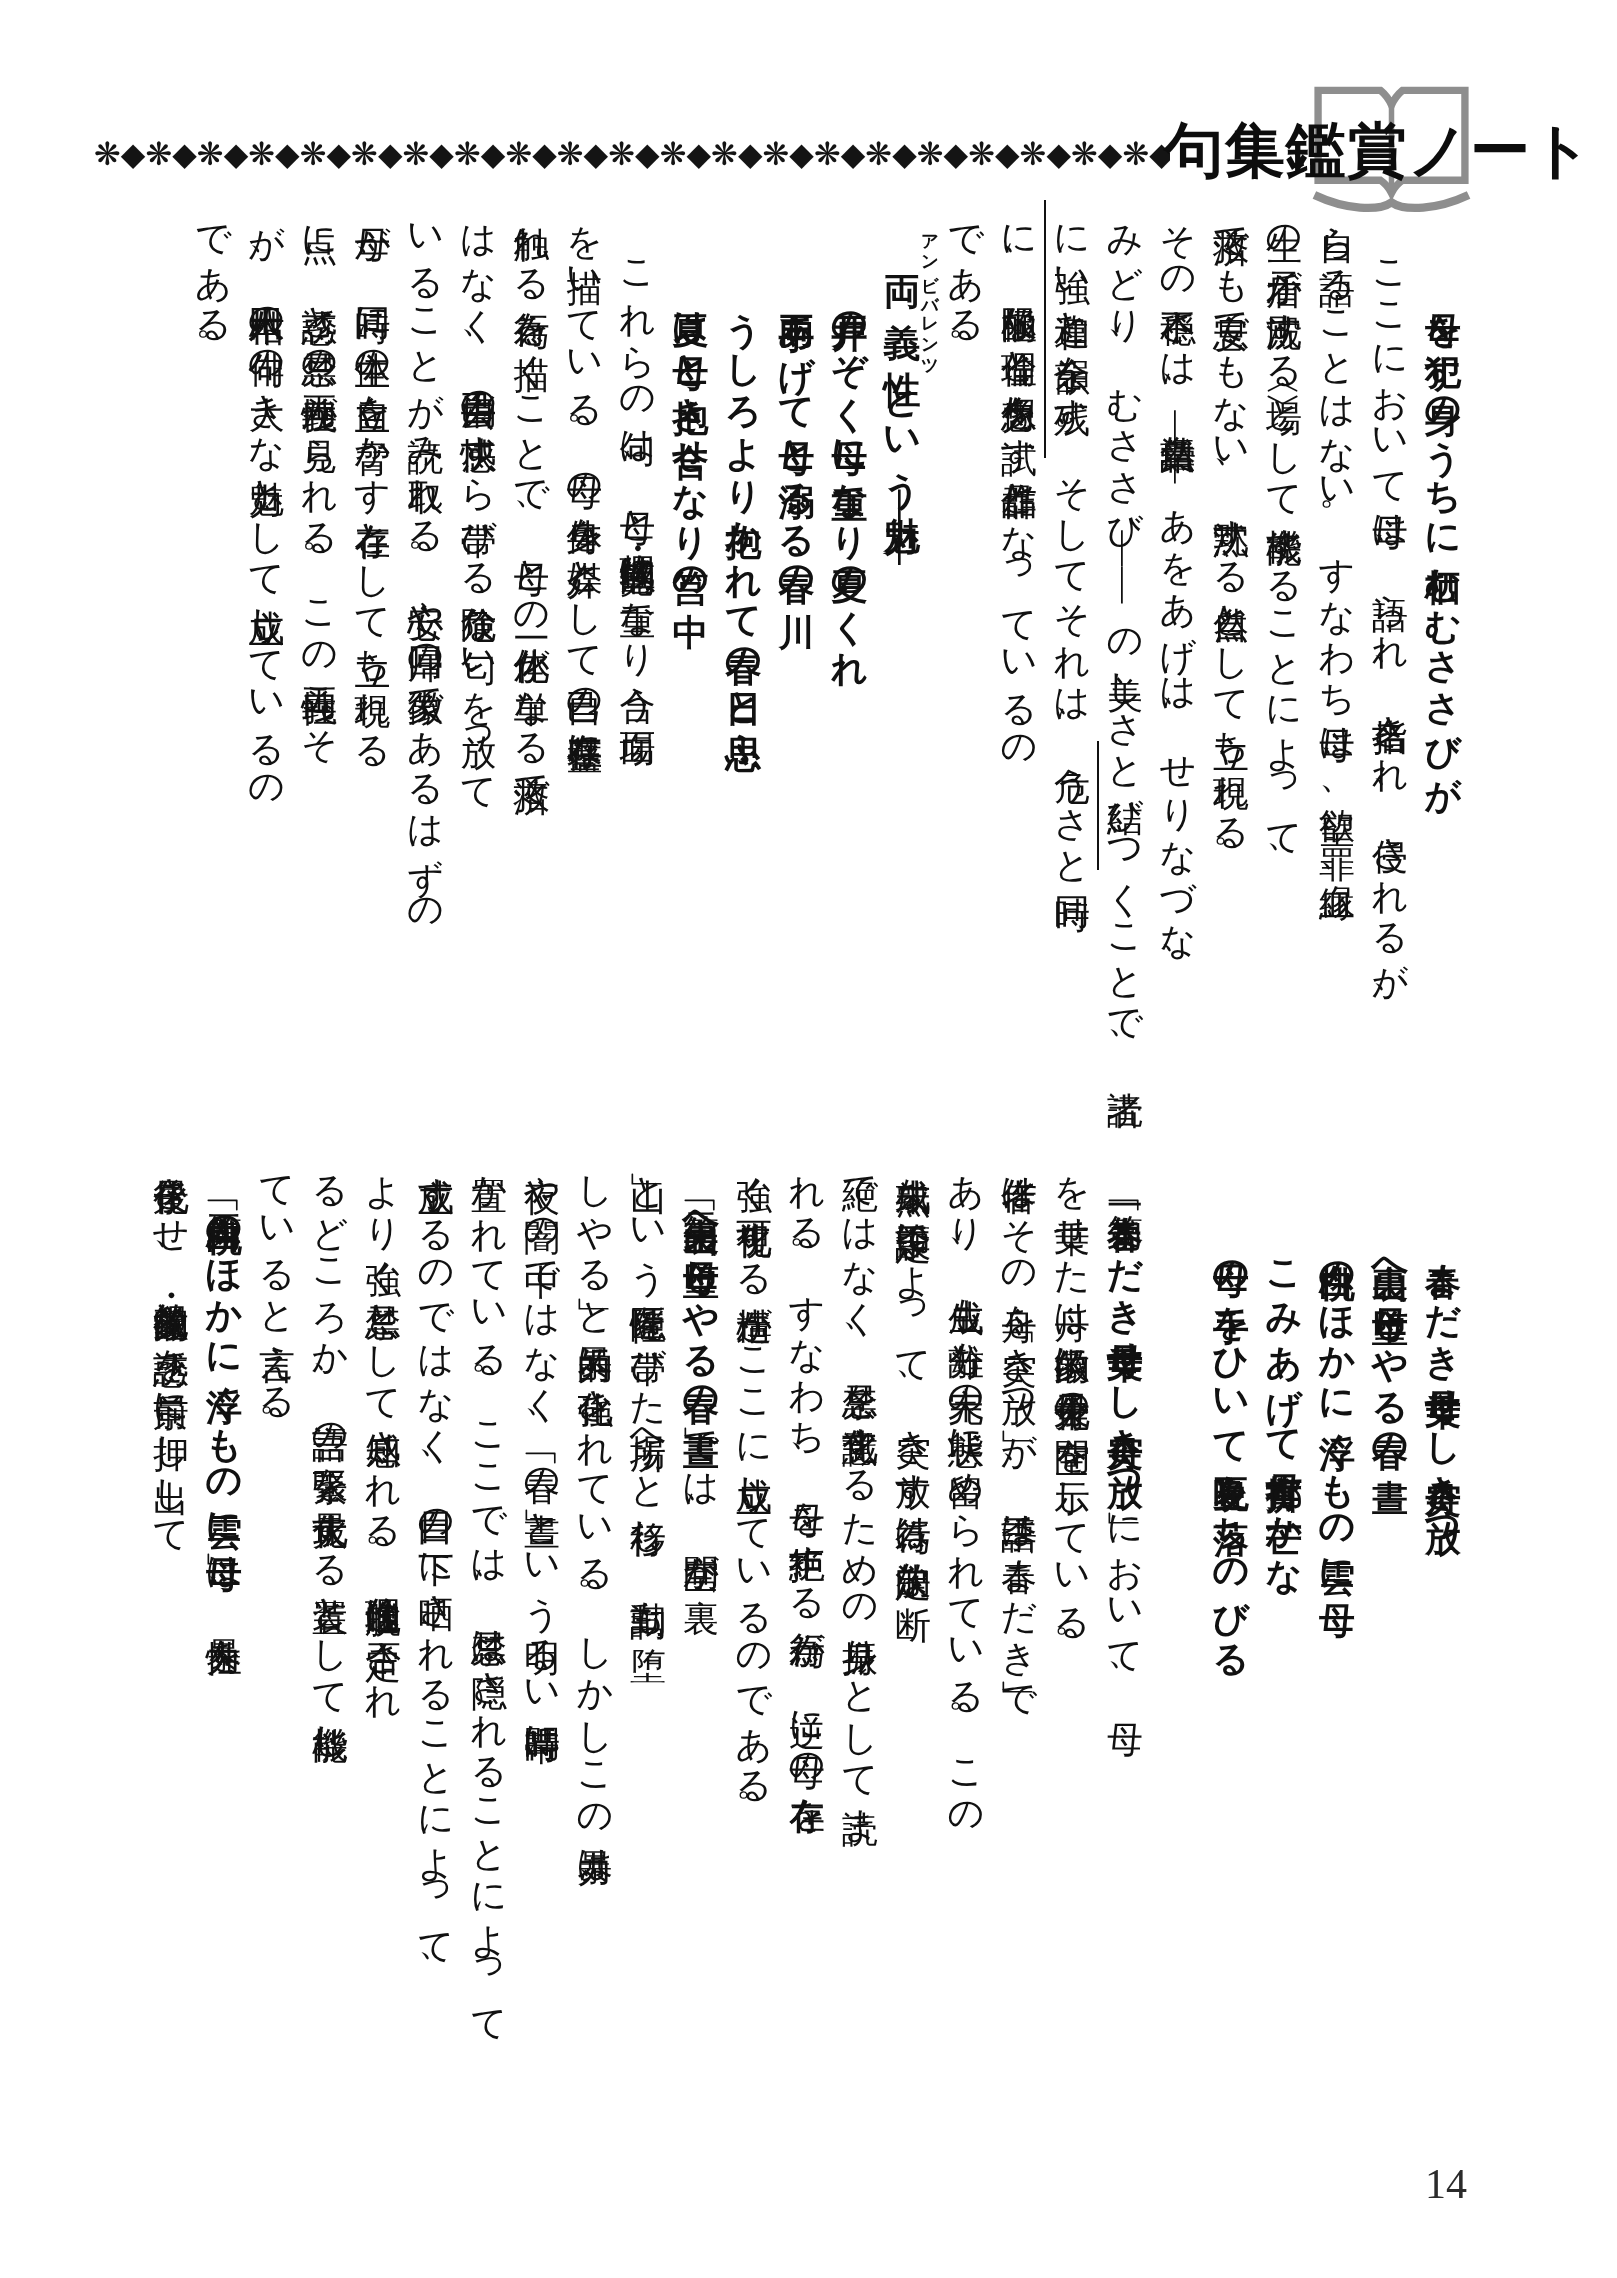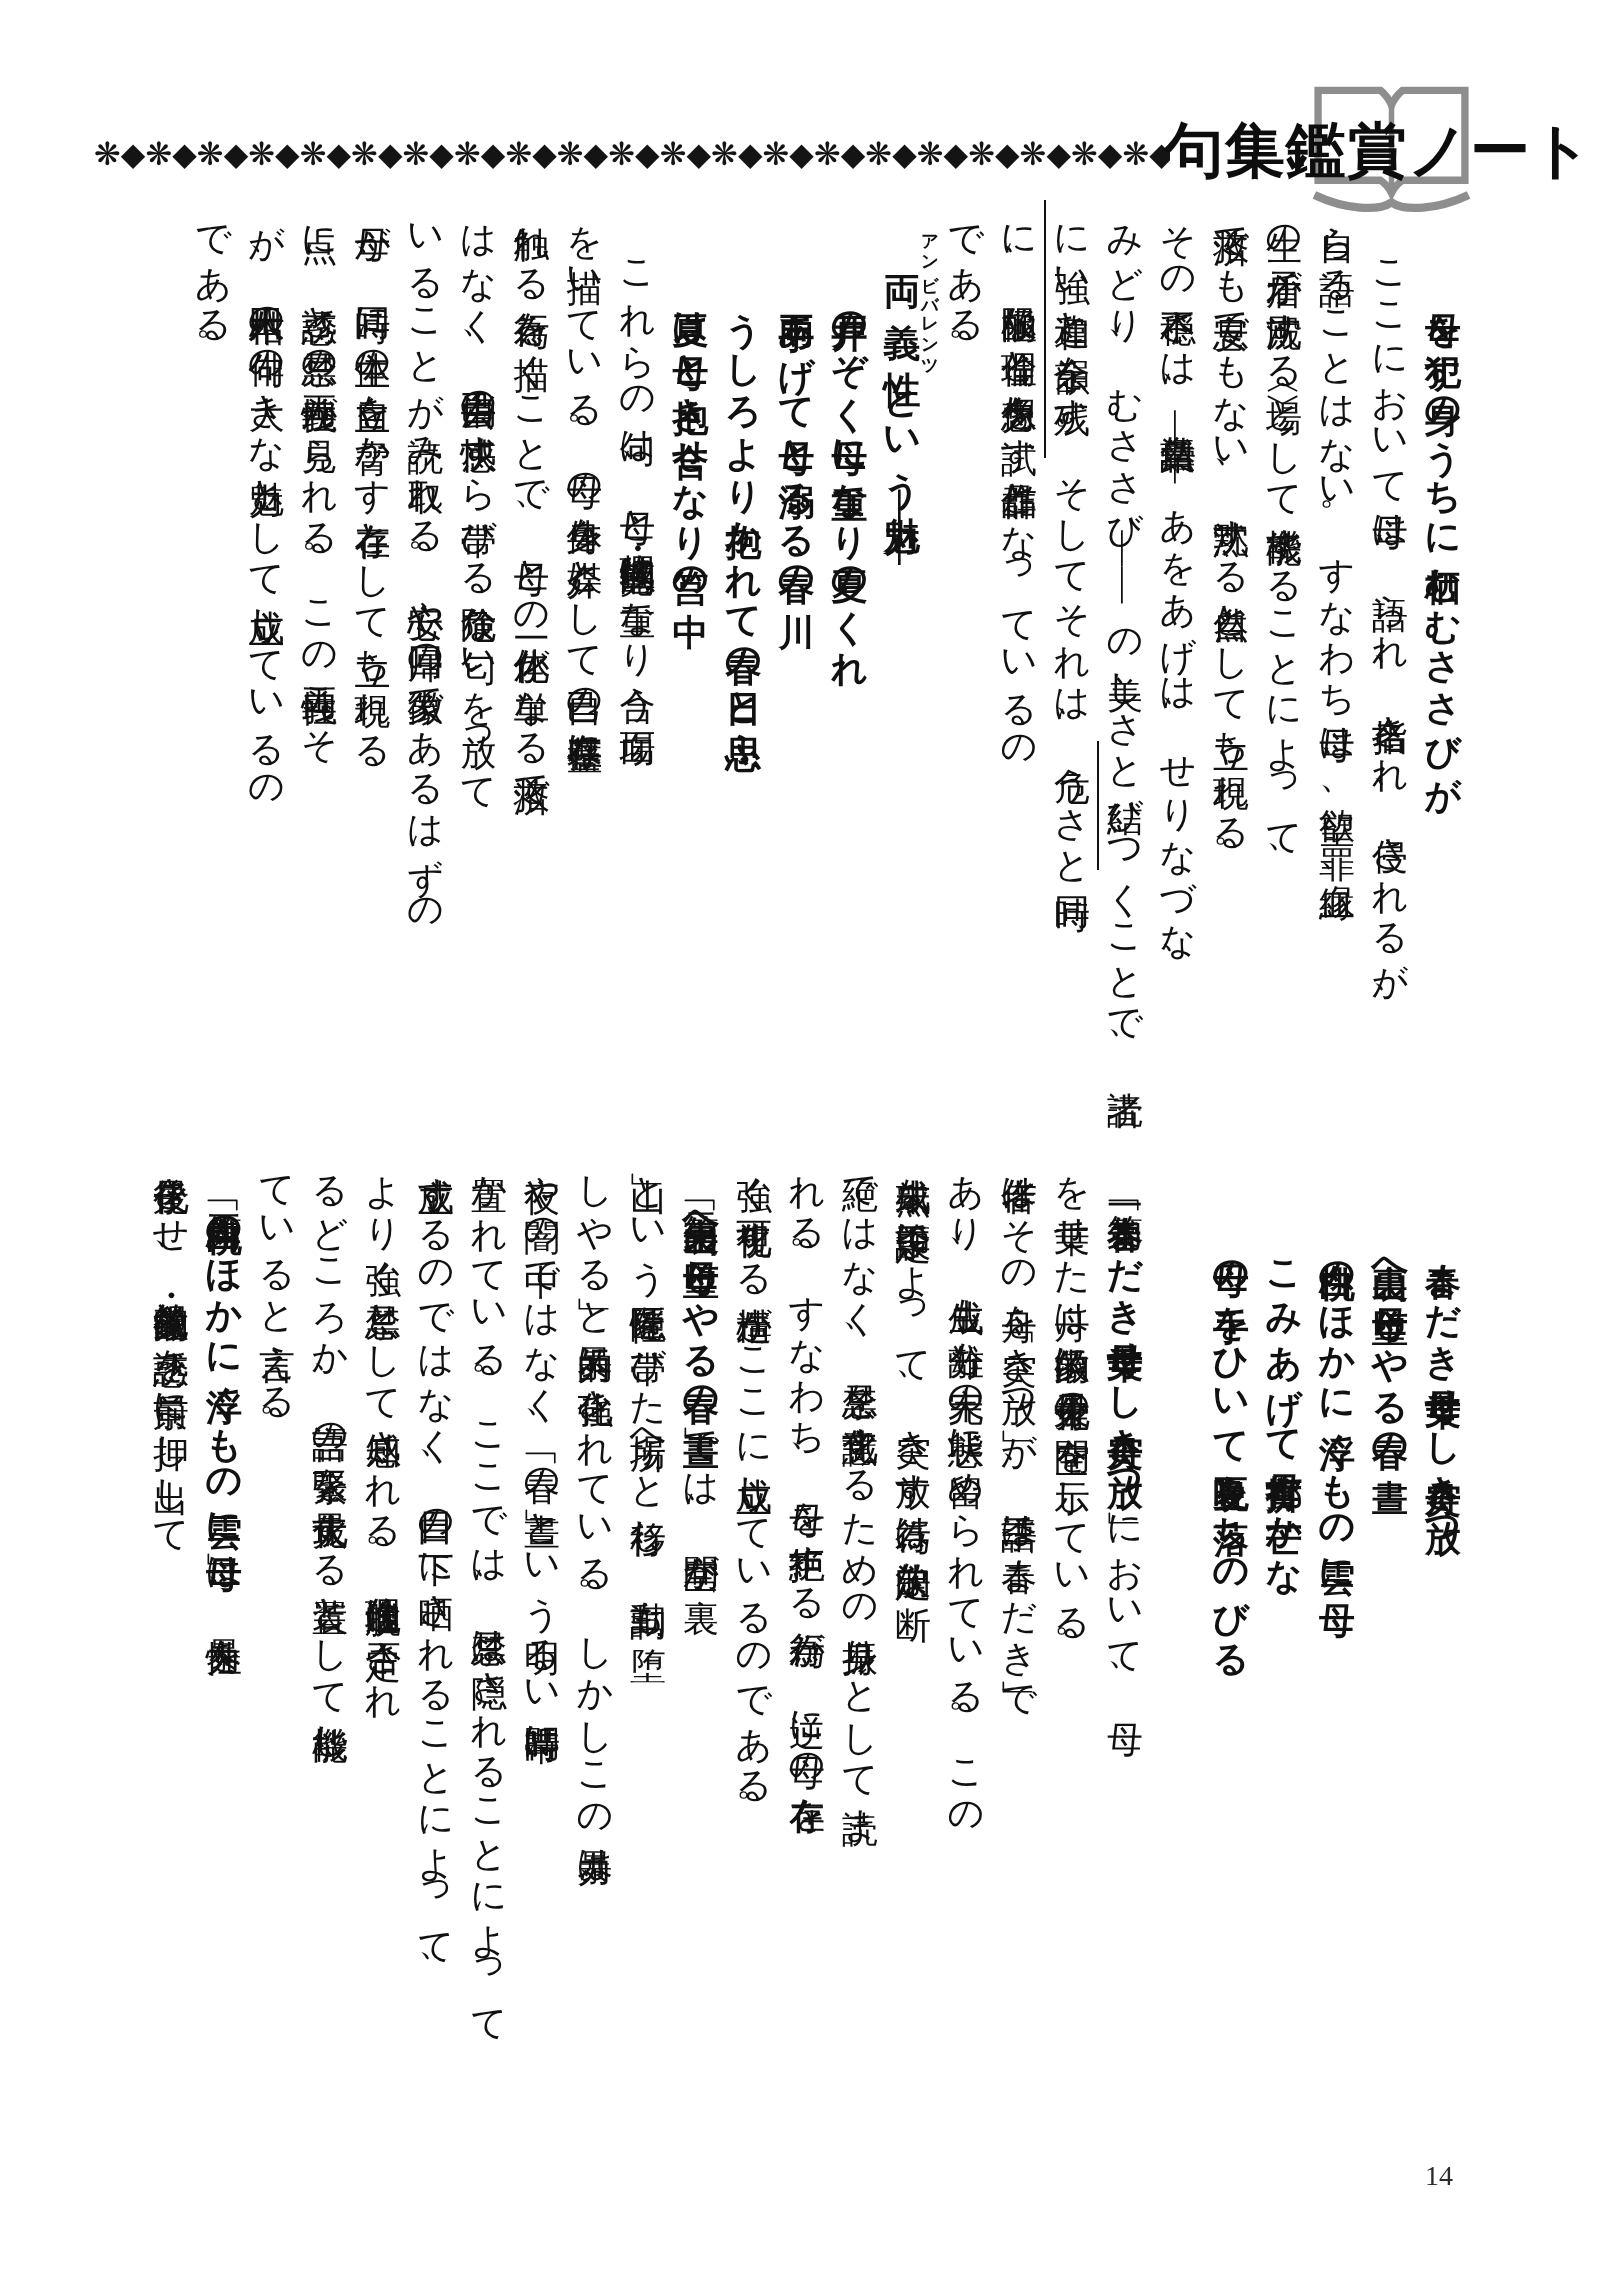--- a/index.html
+++ b/index.html
@@ -35,21 +35,21 @@
   .indent{text-indent:36px;}
   .haiku{font-weight:700;text-indent:86px;}
   .lead-haiku{margin-block-end:13px;}
   .sec-heading{font-weight:700;font-size:37px;text-indent:22px;margin-block-start:16.5px;}
   .gap-after{margin-block-end:53px;}
   .bq{font-weight:700;}
   .em{border-right:2.3px solid #111;padding-right:4.6px;}
   rt{font-size:17.4px;letter-spacing:0.9px;font-weight:700;}
   
   .pagenum{
-    position:absolute;left:1425px;top:2160px;font-size:28px;color:#2b2b2b;
+    position:absolute;left:1425px;top:2160px;font-size:42px;color:#2b2b2b;
     font-family:"Liberation Serif","DejaVu Serif",serif;
   }
 </style>
 </head>
 <body>
 
 <div>
 
   <div class="ornament">❋◆❋◆❋◆❋◆❋◆❋◆❋◆❋◆❋◆❋◆❋◆❋◆❋◆❋◆❋◆❋◆❋◆❋◆❋◆❋◆❋◆❋◆❋◆❋</div>
 

